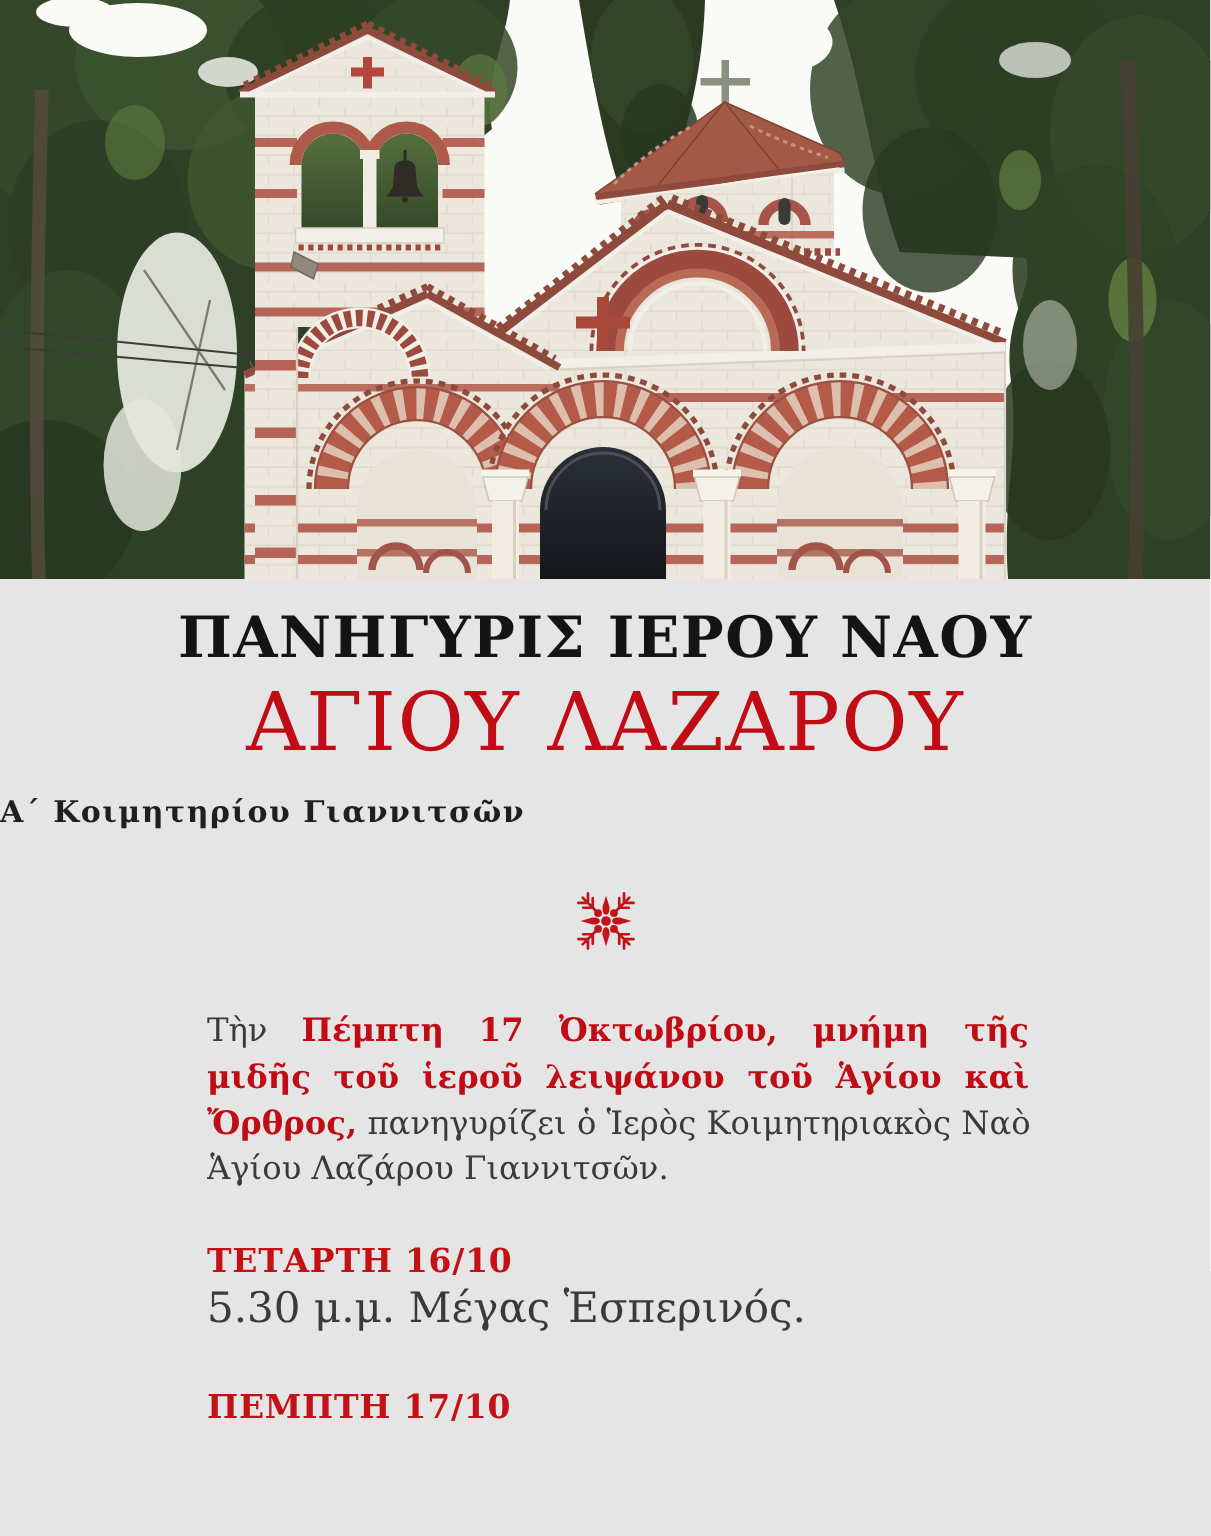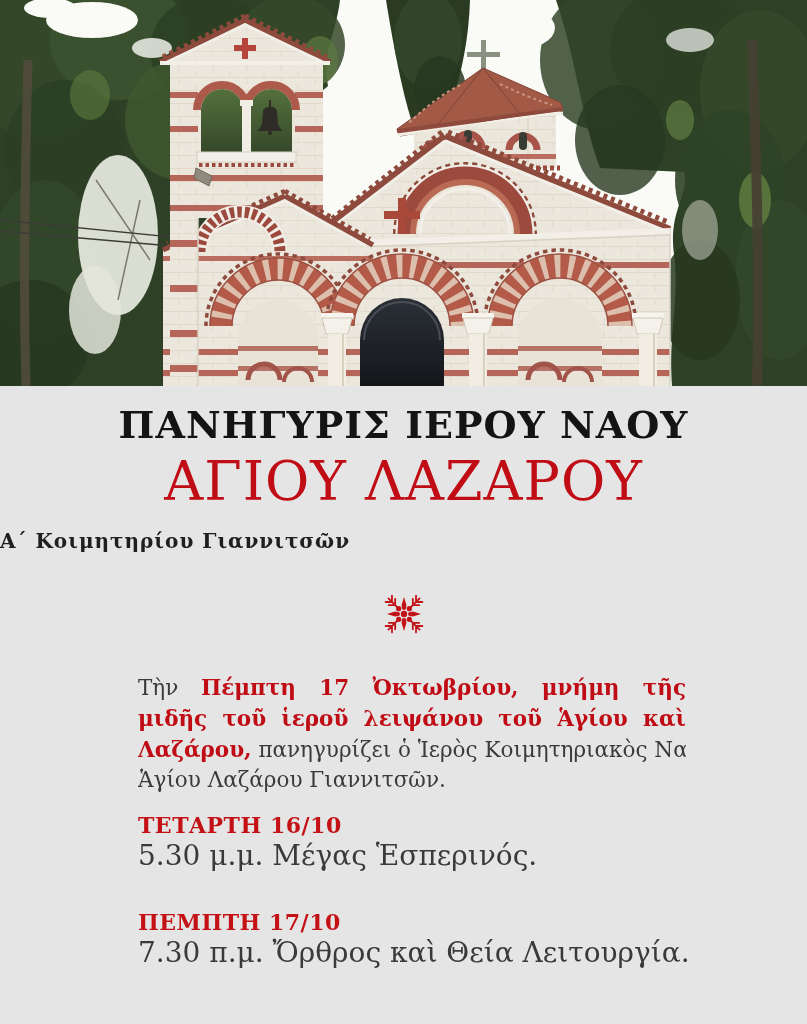--- a/index.html
+++ b/index.html
@@ -13,21 +13,21 @@
   .t2{margin:2px 0 0 0;text-align:center;font-size:54px;line-height:1.18;
       font-weight:normal;color:#c00d15;letter-spacing:1px;}
   .sub{margin:15px 0 0 0;text-align:left;font-size:20px;font-weight:bold;
        color:#1f1f1f;letter-spacing:1px;}
   .orn{margin:36px 0 0 0;text-align:center;height:52px;}
   .para{margin:32px 0 0 138px;width:548px;font-size:21.5px;line-height:30px;color:#3a3a3a;}
   .para .ln{max-height:31px;overflow:hidden;}
   .para .j{text-align:justify;text-align-last:justify;}
   .para .nw{white-space:nowrap;}
   .redb{color:#c00d15;font-weight:bold;}
-  .sched{margin:16px 0 0 138px;}
+  .sched{margin:32px 0 0 138px;}
   .entry2{margin-top:38px;}
   .day{font-size:22px;font-weight:bold;color:#c31116;letter-spacing:0.5px;line-height:28px;}
   .svc{font-size:28px;color:#3a3a3a;line-height:28px;margin-top:3px;white-space:nowrap;}
 </style>
 </head>
 <body>
 
 <div class="page">
 
   <svg class="photo" viewBox="0 0 807 386" role="img">
@@ -309,28 +309,27 @@
             <ellipse cx="30.3" cy="30.3" rx="2.6" ry="2.6"></ellipse>
           </g>
         </g>
       </g>
     </svg>
   </div>
 
   <div class="para">
     <div class="ln j"><span>Τὴν </span><span class="redb">Πέμπτη 17 Ὀκτωβρίου, μνήμη τῆς Ἀνακο-</span></div>
     <div class="ln j"><span class="redb">μιδῆς τοῦ ἱεροῦ λειψάνου τοῦ Ἁγίου καὶ Δικαίου</span></div>
-    <div class="ln nw"><span class="redb">Λαζάρου,</span><span> πανηγυρίζει ὁ Ἱερὸς Κοιμητηριακὸς Ναὸς</span></div>
+    <div class="ln nw"><span class="redb">Ὄρθρος,</span><span> πανηγυρίζει ὁ Ἱερὸς Κοιμητηριακὸς Ναὸς</span></div>
     <div class="ln nw"><span>Ἁγίου Λαζάρου Γιαννιτσῶν.</span></div>
   </div>
 
   <div class="sched">
     <div>
       <div class="day">ΤΕΤΑΡΤΗ 16/10</div>
       <div class="svc">5.30 μ.μ. Μέγας Ἑσπερινός.</div>
     </div>
     <div class="entry2">
       <div class="day">ΠΕΜΠΤΗ 17/10</div>
-      <div class="svc">7.30 π.μ. Ὄρθρος καὶ Θεία Λειτουργία.</div>
     </div>
   </div>
 
 </div>
 
 </body></html>

